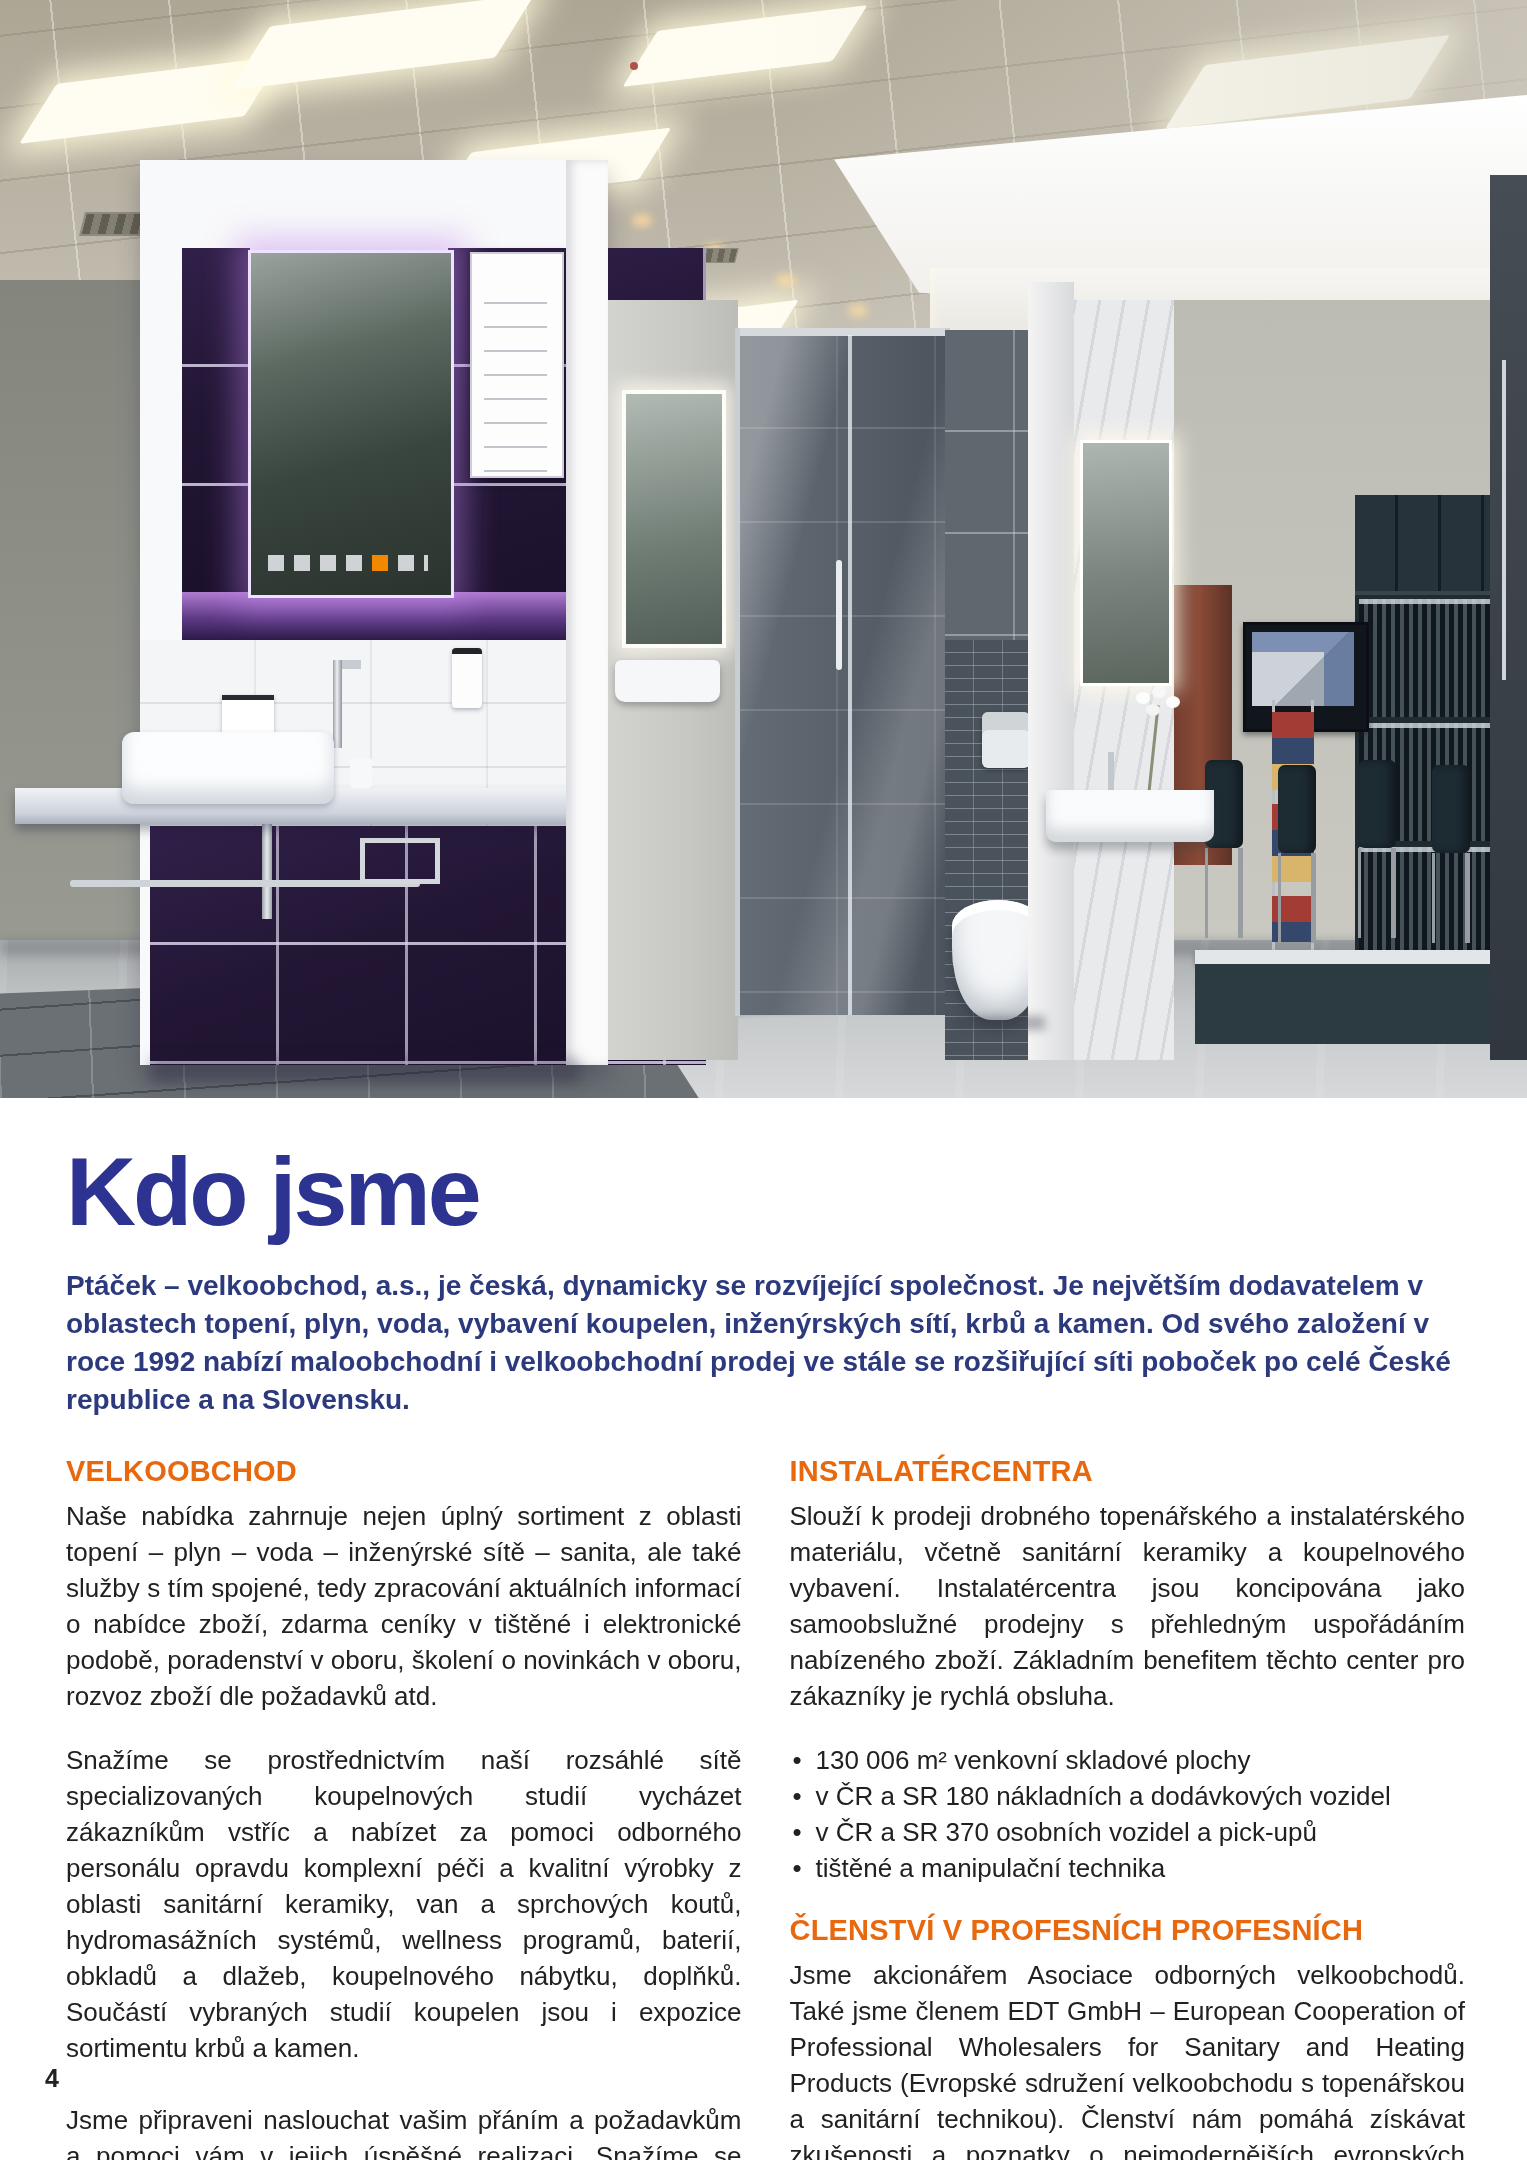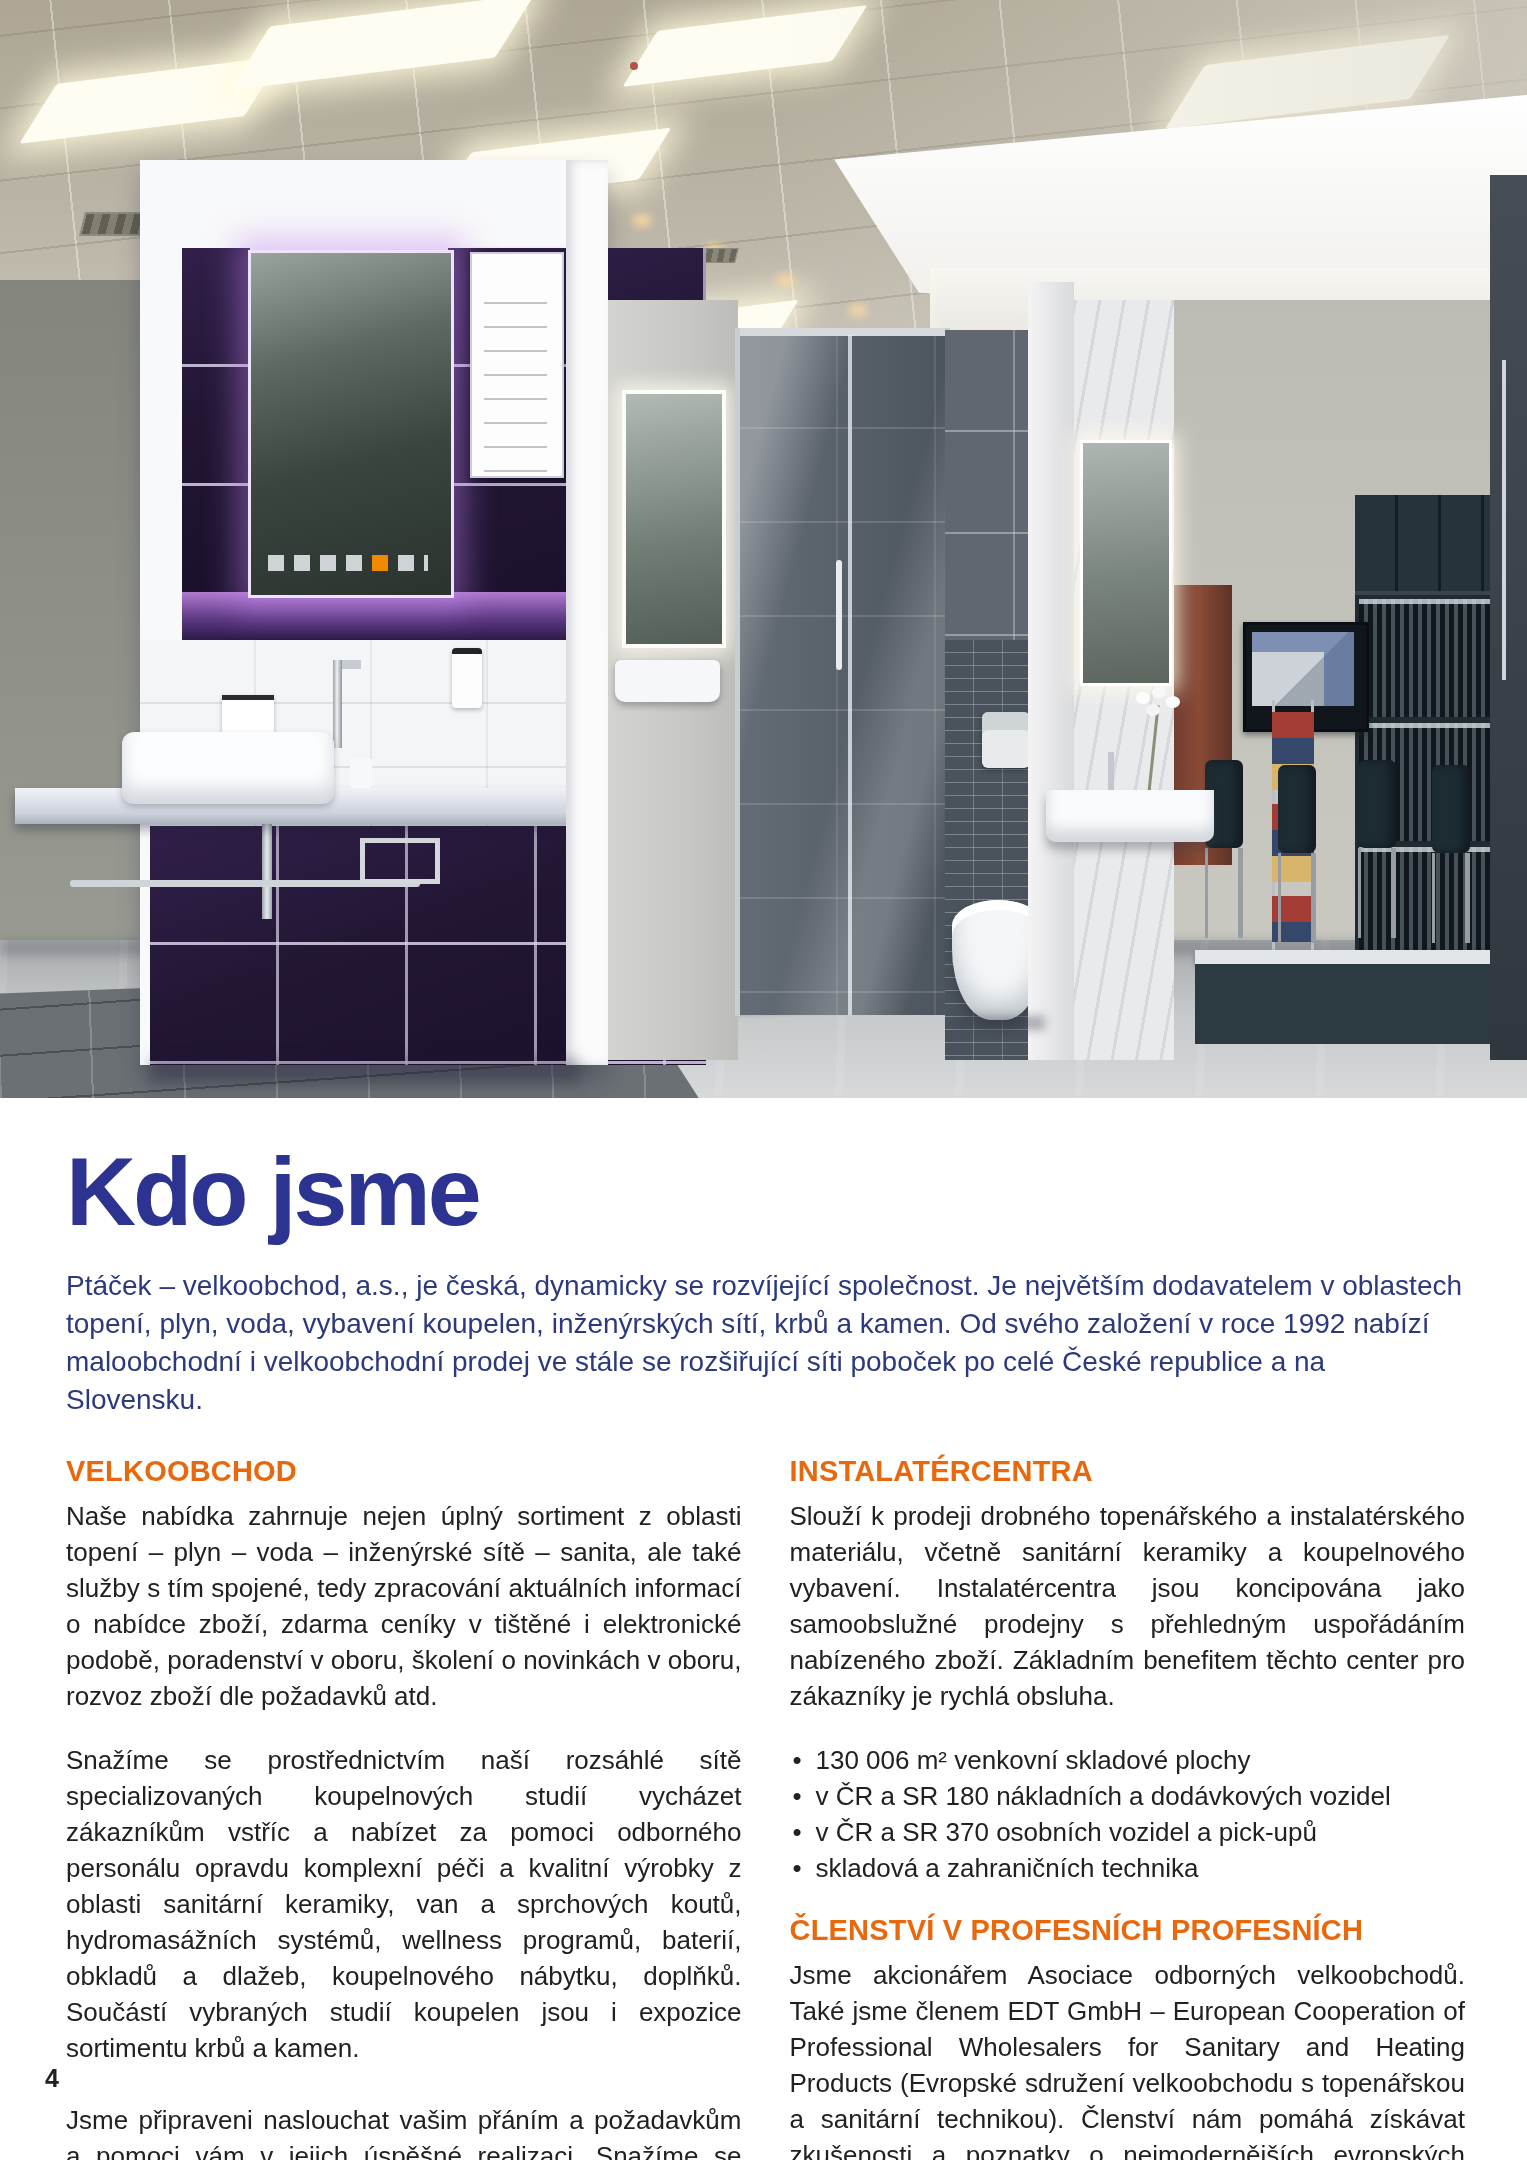--- a/index.html
+++ b/index.html
@@ -200,21 +200,21 @@
     background:linear-gradient(180deg,#474d55,#31373e);}
   .rp-rail{left:1502px;top:360px;width:4px;height:320px;background:#cfd5da;}
 
   .refl-vanity{left:150px;top:1058px;width:430px;height:26px;background:rgba(30,22,52,.3);filter:blur(7px);}
   .refl-toilet{left:955px;top:1016px;width:90px;height:14px;background:rgba(60,65,75,.4);filter:blur(5px);}
 
   
   .content{left:0;top:1098px;width:1527px;padding:44px 62px 0 66px;box-sizing:border-box;}
   h1.title{margin:0 0 24px;font-size:97px;line-height:1.04;letter-spacing:-3px;
     color:#2d3390;font-weight:bold;}
-  .intro{margin:0 0 36px;font-size:28px;line-height:38px;font-weight:normal;color:#2c3a7d;
+  .intro{margin:0 0 36px;font-size:28px;line-height:38px;font-weight:bold;color:#2c3a7d;
     max-width:1405px;}
   .columns{display:grid;grid-template-columns:1fr 1fr;column-gap:48px;}
   h2.sec{margin:0 0 10px;font-size:29px;color:#e8680e;font-weight:bold;letter-spacing:.2px;}
   .bodytxt{margin:0;font-size:26px;line-height:36px;color:#232021;text-align:justify;}
   .sect{margin-bottom:28px;}
   .para-gap{margin-top:36px;}
   .bullet{position:relative;padding-left:26px;font-size:26px;line-height:36px;color:#232021;}
   .bullet::before{content:"•";position:absolute;left:3px;top:0;}
   .pagenum{left:45px;top:2064px;font-size:25px;font-weight:bold;color:#222;}
 </style>
@@ -363,21 +363,21 @@
 
       <div class="col-right">
         <div class="sect">
           <h2 class="sec">INSTALATÉRCENTRA</h2>
           <p class="bodytxt">Slouží k prodeji drobného topenářského a instalatérského materiálu, včetně sanitární keramiky a koupelnového vybavení. Instalatércentra jsou koncipována jako samoobslužné prodejny s přehledným uspořádáním nabízeného zboží. Základním benefitem těchto center pro zákazníky je rychlá obsluha.</p>
         </div>
         <div class="sect">
           <div class="bullet">130 006 m² venkovní skladové plochy</div>
           <div class="bullet">v ČR a SR 180 nákladních a dodávkových vozidel</div>
           <div class="bullet">v ČR a SR 370 osobních vozidel a pick-upů</div>
-          <div class="bullet">skladová a zahraničních technika</div>
+          <div class="bullet">tištěné a manipulační technika</div>
         </div>
         <div class="sect">
           <h2 class="sec">ČLENSTVÍ V PROFESNÍCH PROFESNÍCH</h2>
           <p class="bodytxt">Jsme akcionářem Asociace odborných velkoobchodů. Také jsme členem EDT GmbH – European Cooperation of Professional Wholesalers for Sanitary and Heating Products (Evropské sdružení velkoobchodu s topenářskou a sanitární technikou). Členství nám pomáhá získávat zkušenosti a poznatky o nejmodernějších evropských trendech v řešení koupelen a vytápění.</p>
         </div>
       </div>
 
     </div>
   </div>
 

